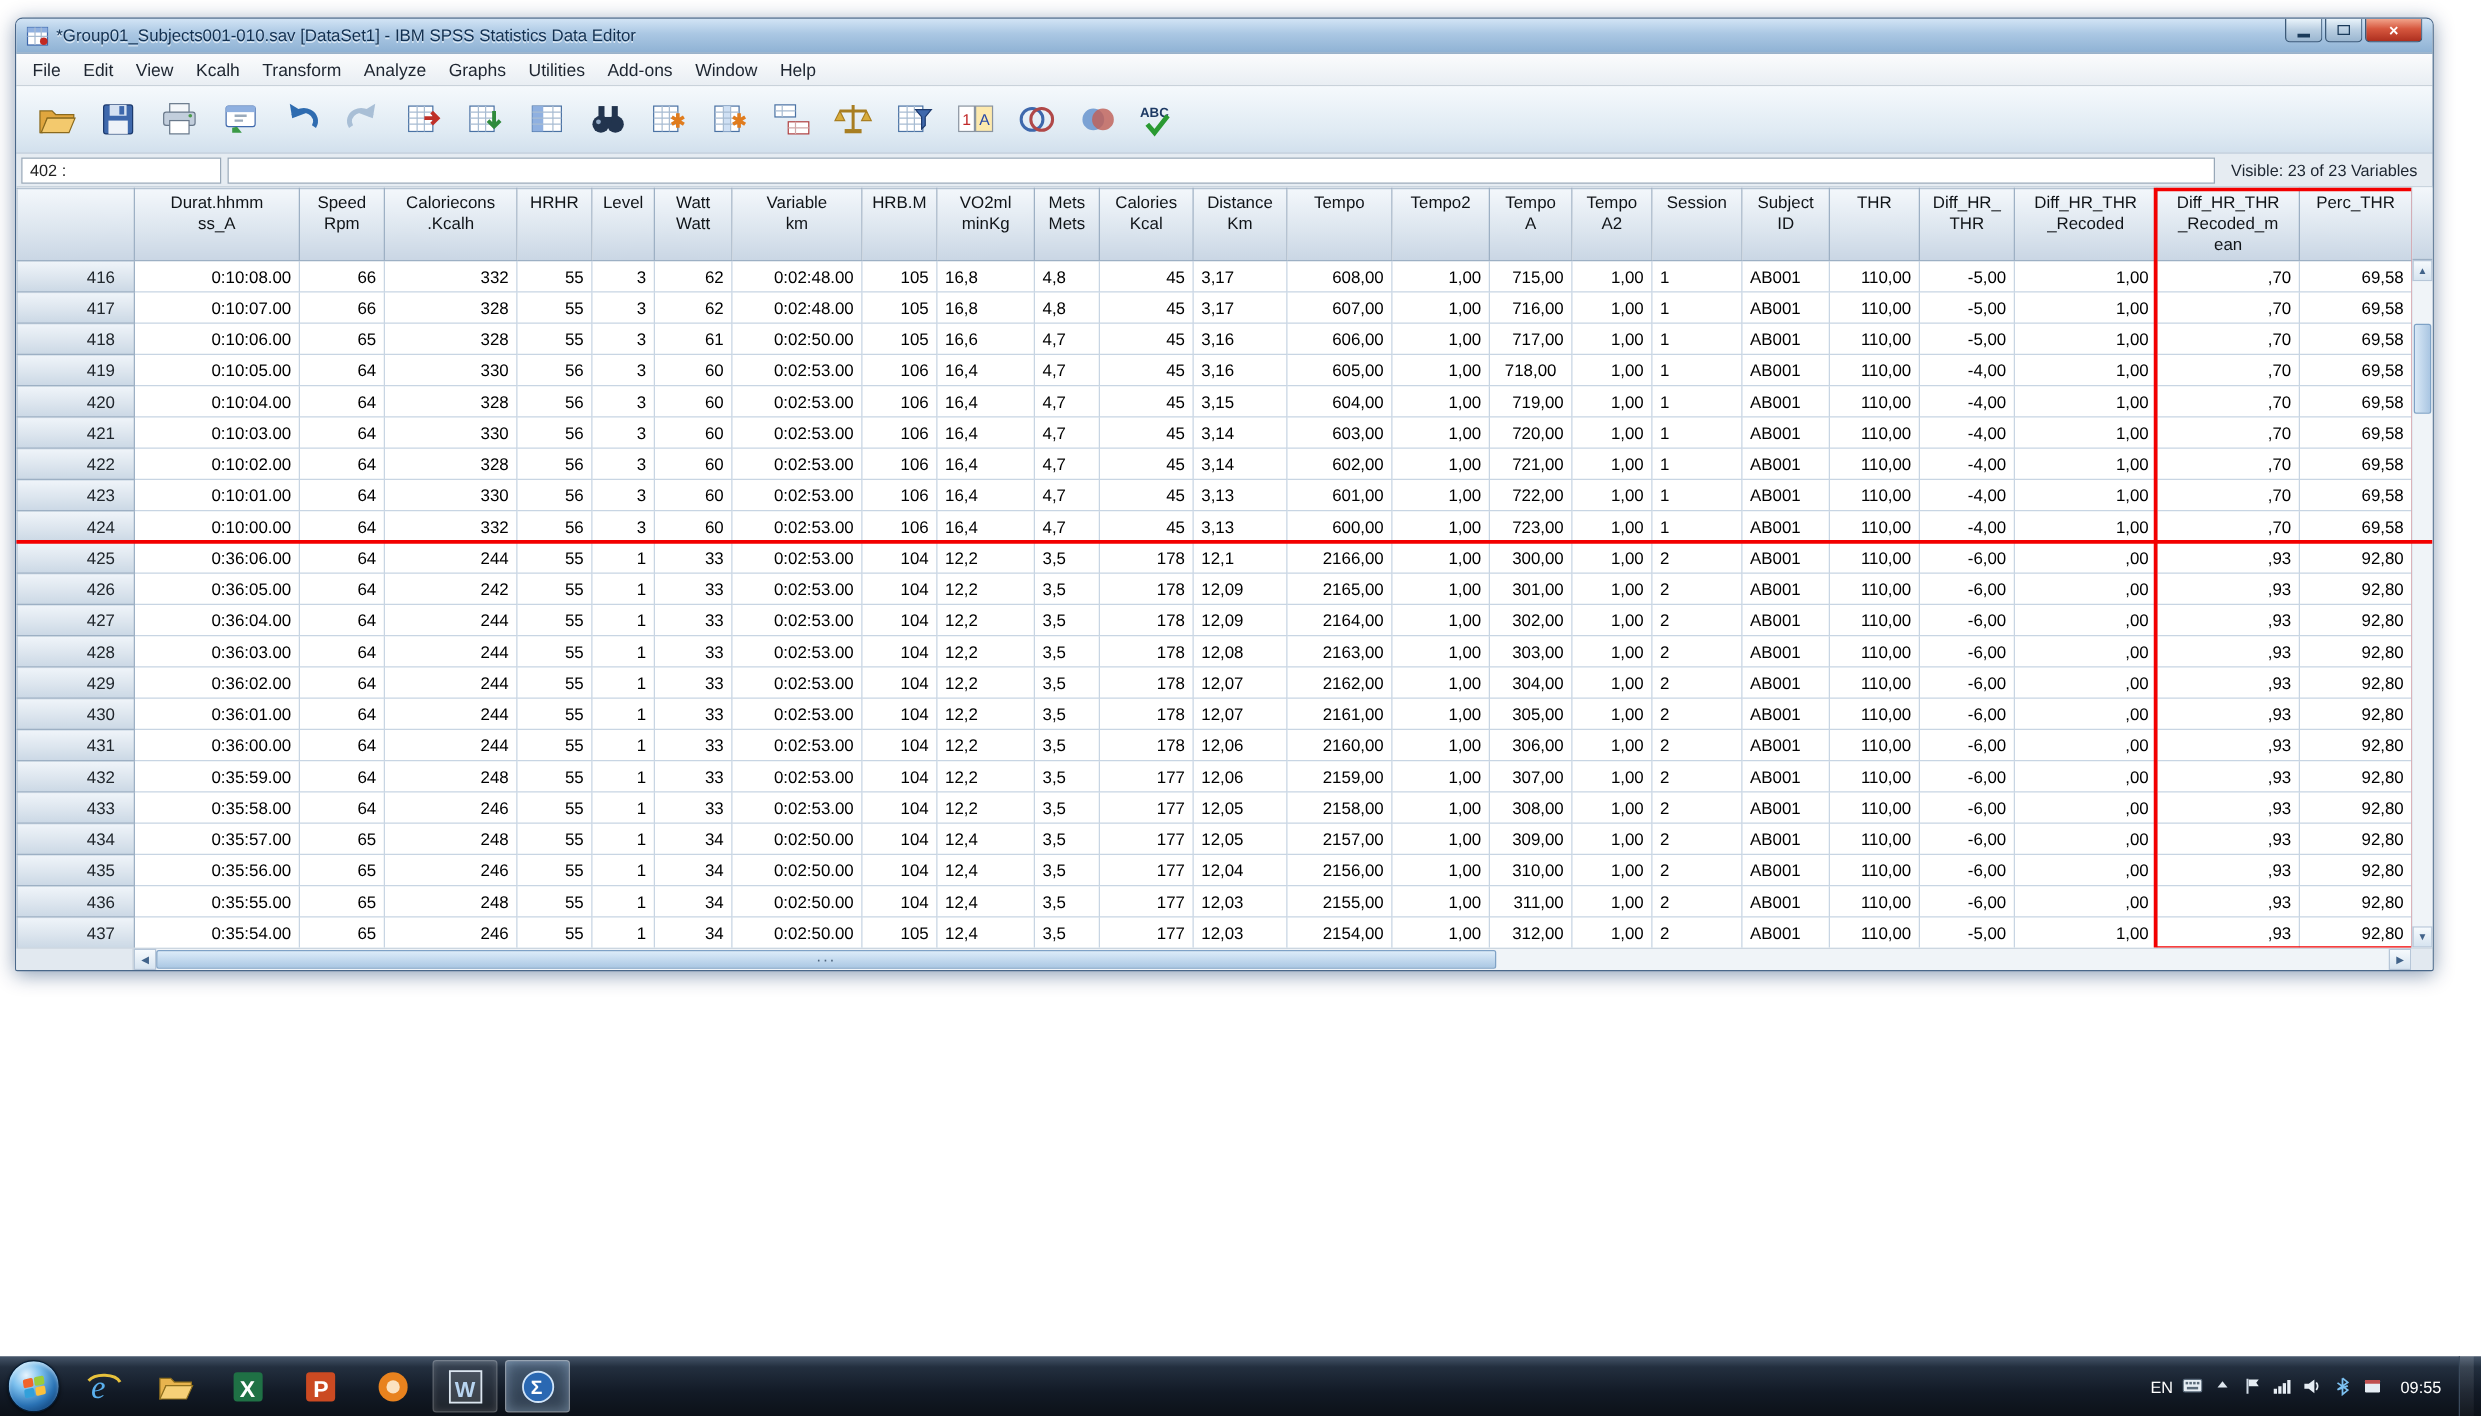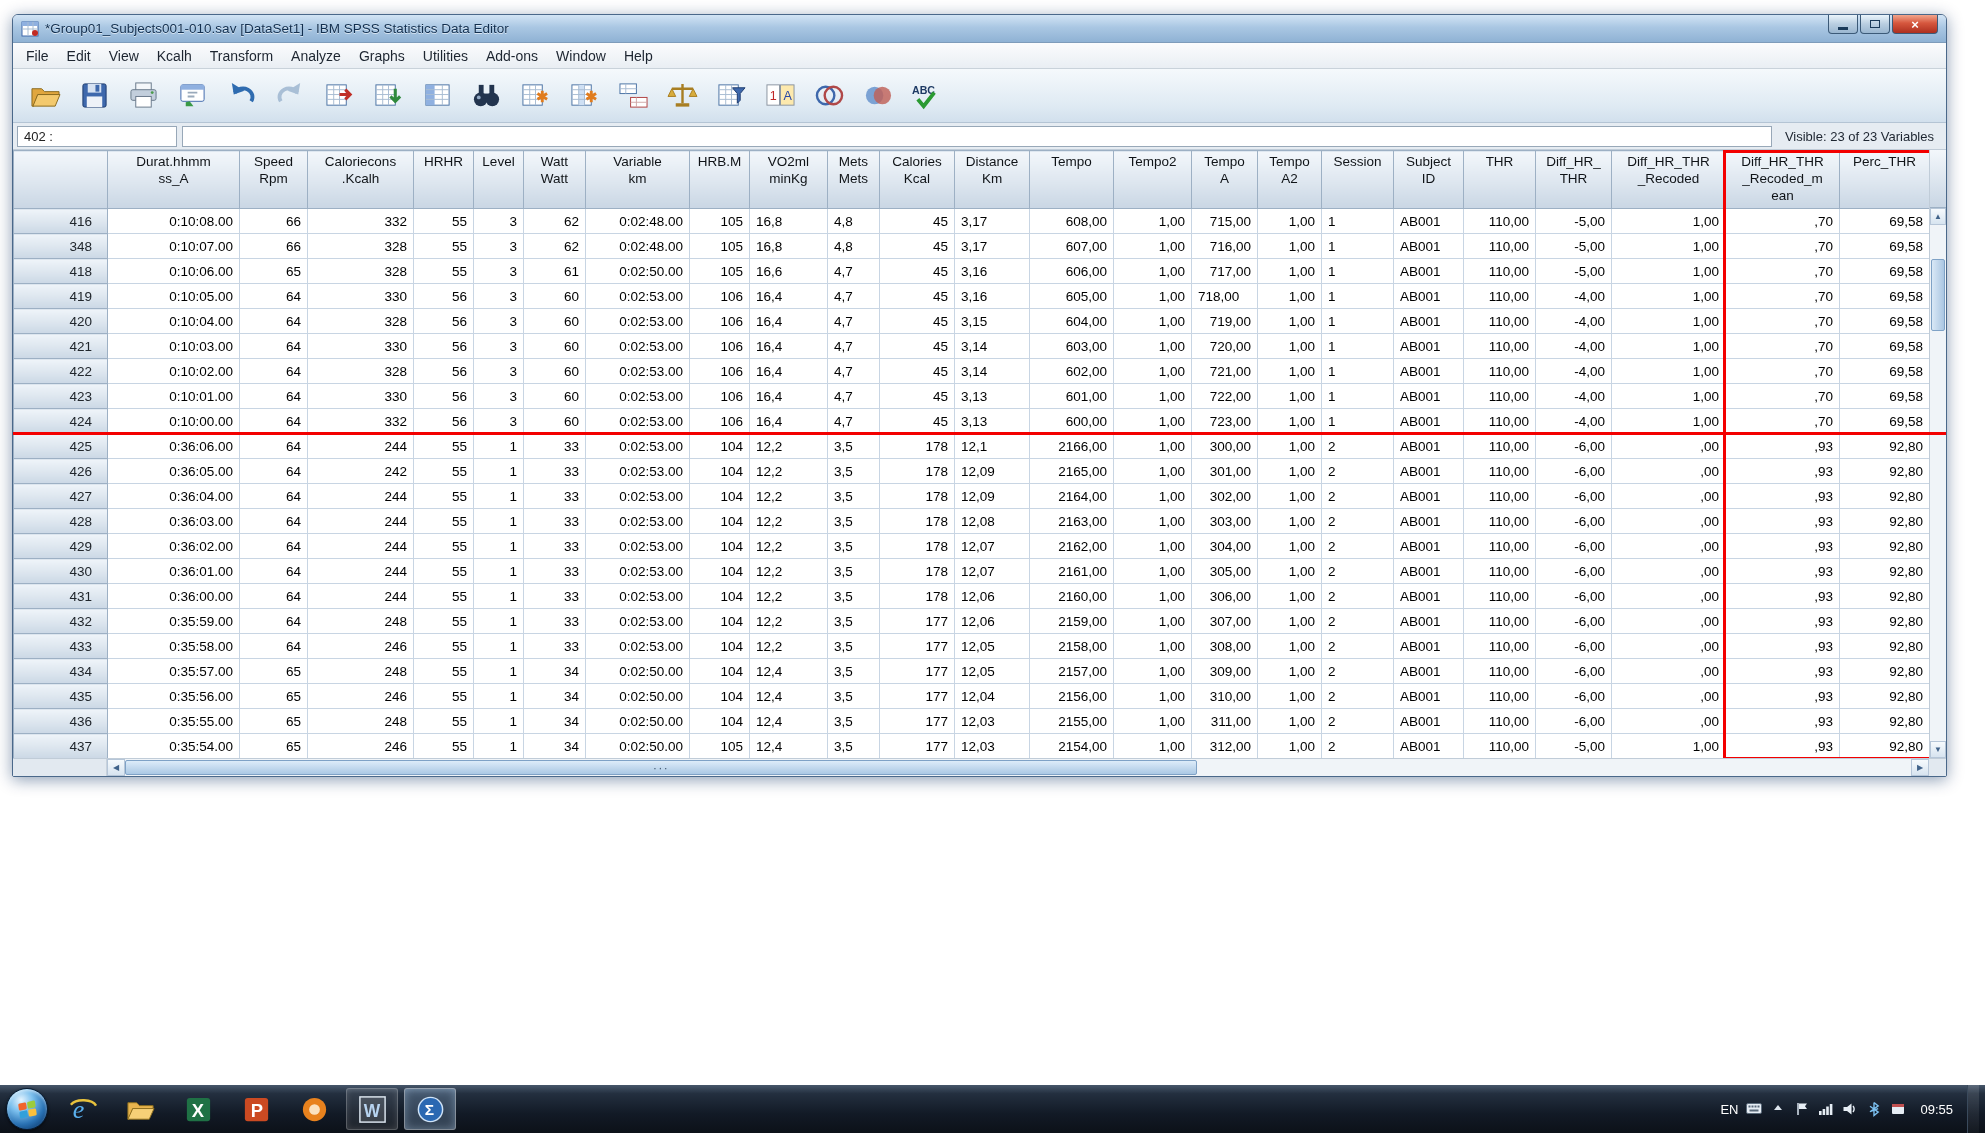--- a/index.html
+++ b/index.html
@@ -368,21 +368,21 @@
                 <td style="text-align: right;">1,00</td>
                 <td style="text-align: left;">1</td>
                 <td style="text-align: left;">AB001</td>
                 <td style="text-align: right;">110,00</td>
                 <td style="text-align: right;">-5,00</td>
                 <td style="text-align: right;">1,00</td>
                 <td style="text-align: right;">,70</td>
                 <td style="text-align: right;">69,58</td>
               </tr>
               <tr>
-                <th class="rowhead">348</th>
+                <th class="rowhead">417</th>
                 <td style="text-align: right;">0:10:07.00</td>
                 <td style="text-align: right;">66</td>
                 <td style="text-align: right;">328</td>
                 <td style="text-align: right;">55</td>
                 <td style="text-align: right;">3</td>
                 <td style="text-align: right;">62</td>
                 <td style="text-align: right;">0:02:48.00</td>
                 <td style="text-align: right;">105</td>
                 <td style="text-align: left;">16,8</td>
                 <td style="text-align: left;">4,8</td>
@@ -435,21 +435,21 @@
                 <td style="text-align: right;">3</td>
                 <td style="text-align: right;">60</td>
                 <td style="text-align: right;">0:02:53.00</td>
                 <td style="text-align: right;">106</td>
                 <td style="text-align: left;">16,4</td>
                 <td style="text-align: left;">4,7</td>
                 <td style="text-align: right;">45</td>
                 <td style="text-align: left;">3,16</td>
                 <td style="text-align: right;">605,00</td>
                 <td style="text-align: right;">1,00</td>
-                <td style="text-align: left;">718,00</td>
+                <td style="text-align: center;">718,00</td>
                 <td style="text-align: right;">1,00</td>
                 <td style="text-align: left;">1</td>
                 <td style="text-align: left;">AB001</td>
                 <td style="text-align: right;">110,00</td>
                 <td style="text-align: right;">-4,00</td>
                 <td style="text-align: right;">1,00</td>
                 <td style="text-align: right;">,70</td>
                 <td style="text-align: right;">69,58</td>
               </tr>
               <tr>

